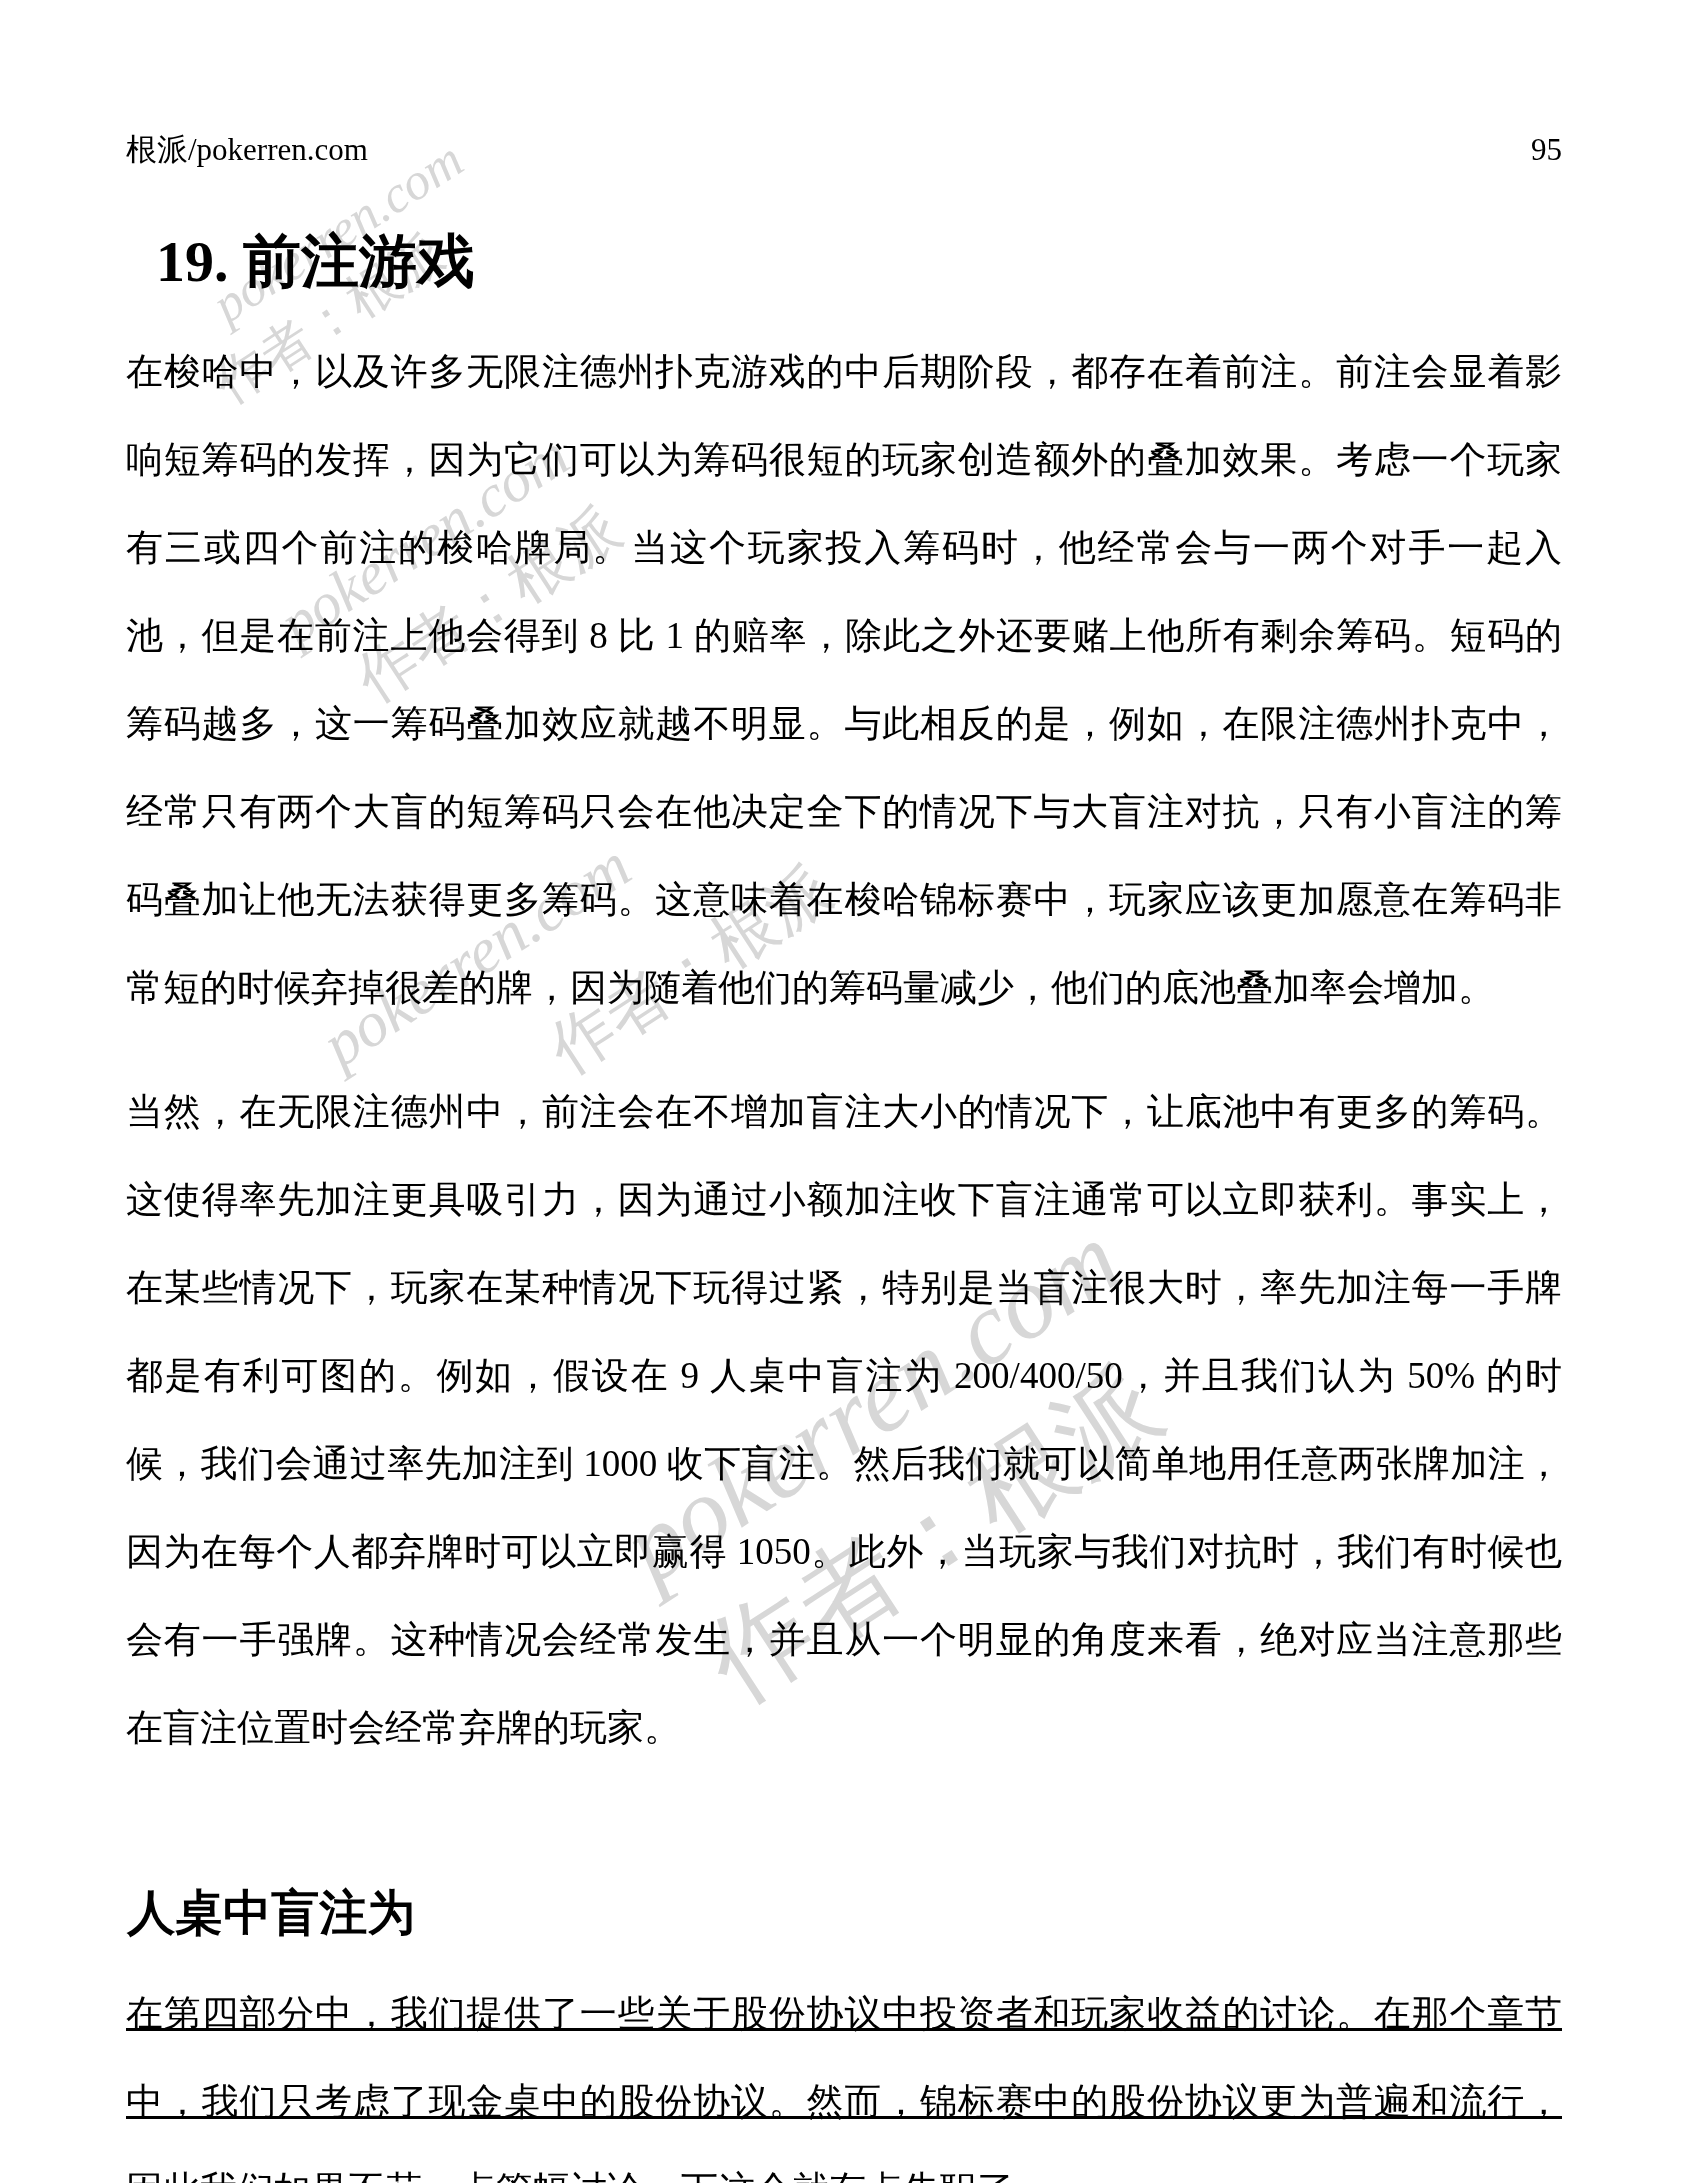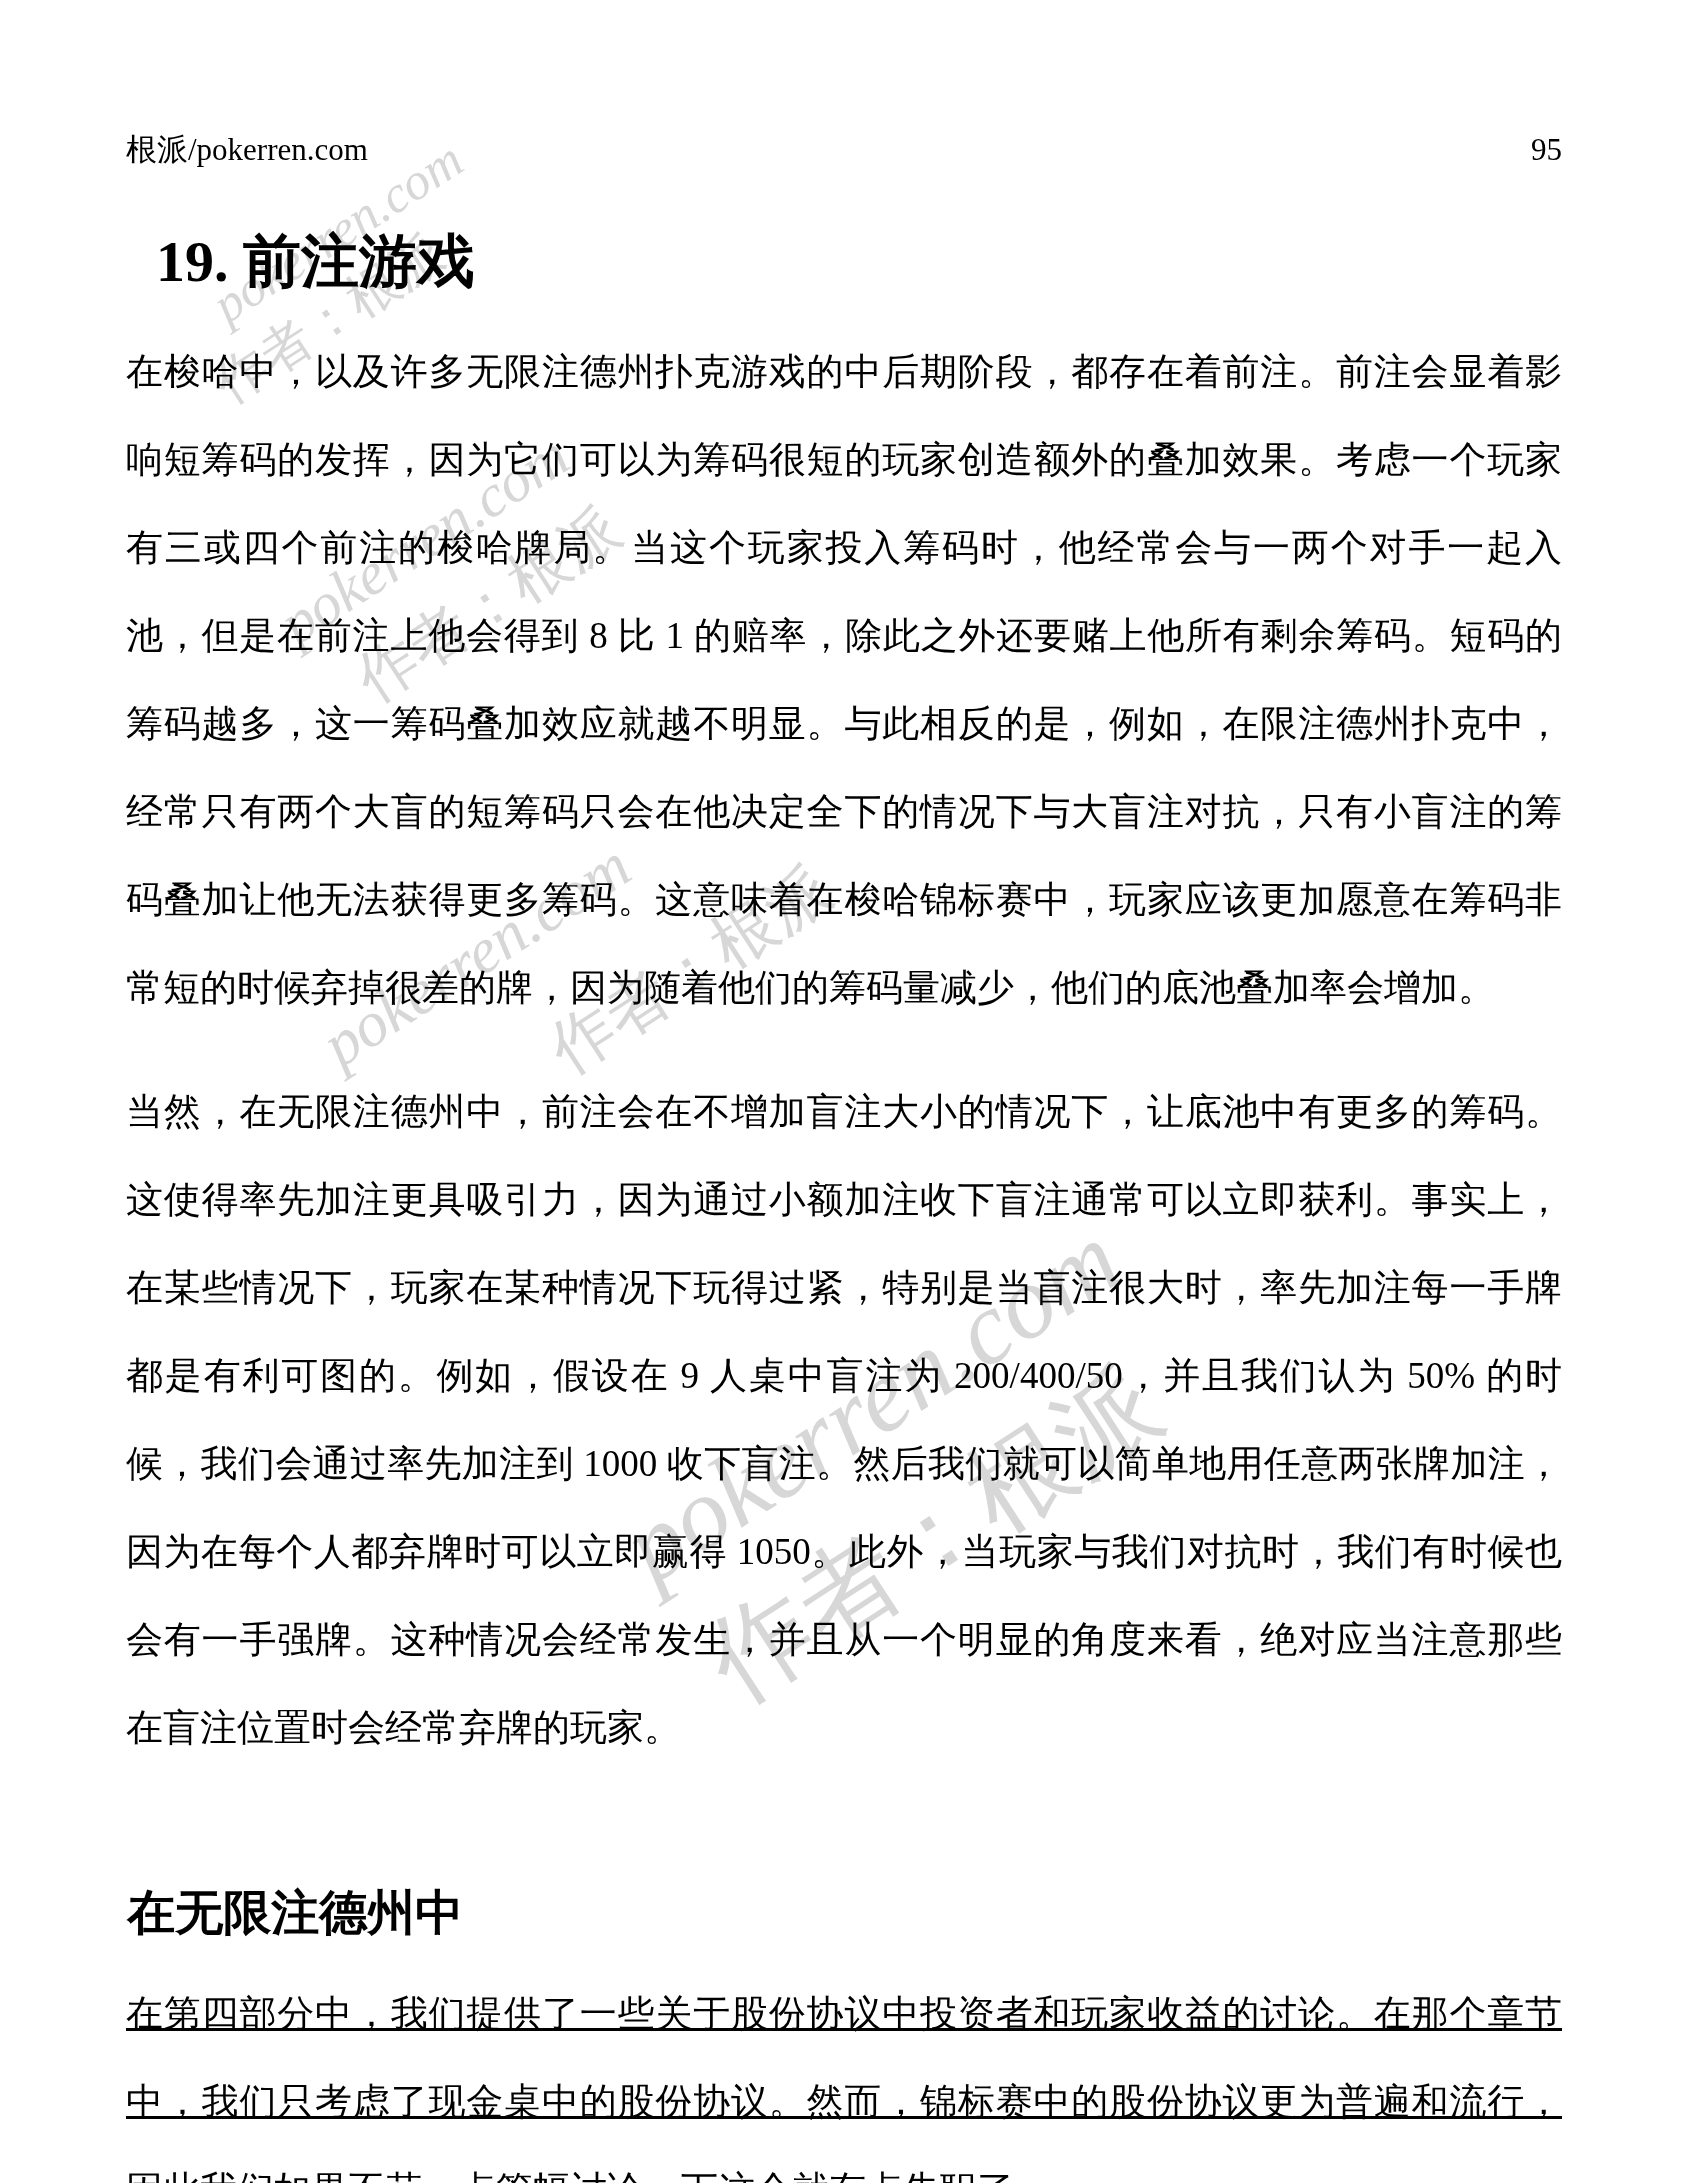--- a/index.html
+++ b/index.html
@@ -75,19 +75,19 @@
       <span>95</span>
     </div>
 
     <h1 class="chapter-title">19. 前注游戏</h1>
 
     <p class="body-par first">在梭哈中，以及许多无限注德州扑克游戏的中后期阶段，都存在着前注。前注会显着影响短筹码的发挥，因为它们可以为筹码很短的玩家创造额外的叠加效果。考虑一个玩家有三或四个前注的梭哈牌局。当这个玩家投入筹码时，他经常会与一两个对手一起入池，但是在前注上他会得到 8 比 1 的赔率，除此之外还要赌上他所有剩余筹码。短码的筹码越多，这一筹码叠加效应就越不明显。与此相反的是，例如，在限注德州扑克中，经常只有两个大盲的短筹码只会在他决定全下的情况下与大盲注对抗，只有小盲注的筹码叠加让他无法获得更多筹码。这意味着在梭哈锦标赛中，玩家应该更加愿意在筹码非常短的时候弃掉很差的牌，因为随着他们的筹码量减少，他们的底池叠加率会增加。</p>
 
 
     <p class="body-par">当然，在无限注德州中，前注会在不增加盲注大小的情况下，让底池中有更多的筹码。这使得率先加注更具吸引力，因为通过小额加注收下盲注通常可以立即获利。事实上，在某些情况下，玩家在某种情况下玩得过紧，特别是当盲注很大时，率先加注每一手牌都是有利可图的。例如，假设在 9 人桌中盲注为 200/400/50，并且我们认为 50% 的时候，我们会通过率先加注到 1000 收下盲注。然后我们就可以简单地用任意两张牌加注，因为在每个人都弃牌时可以立即赢得 1050。此外，当玩家与我们对抗时，我们有时候也会有一手强牌。这种情况会经常发生，并且从一个明显的角度来看，绝对应当注意那些在盲注位置时会经常弃牌的玩家。</p>
 
-    <h2 class="section-title">在无限注德州中</h2>
+    <h2 class="section-title">人桌中盲注为</h2>
 
     <p class="body-par after-h2">在第四部分中，我们提供了一些关于股份协议中投资者和玩家收益的讨论。在那个章节中，我们只考虑了现金桌中的股份协议。然而，锦标赛中的股份协议更为普遍和流行，因此我们如果不花一点篇幅讨论一下这个就有点失职了。</p>
 
   </div>
 </div>
 
 
 </body></html>

